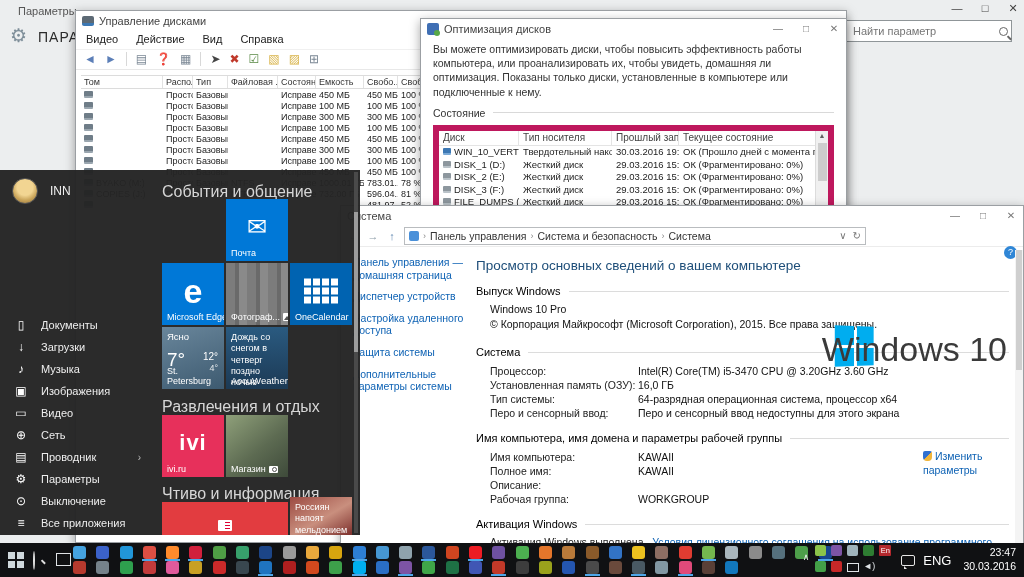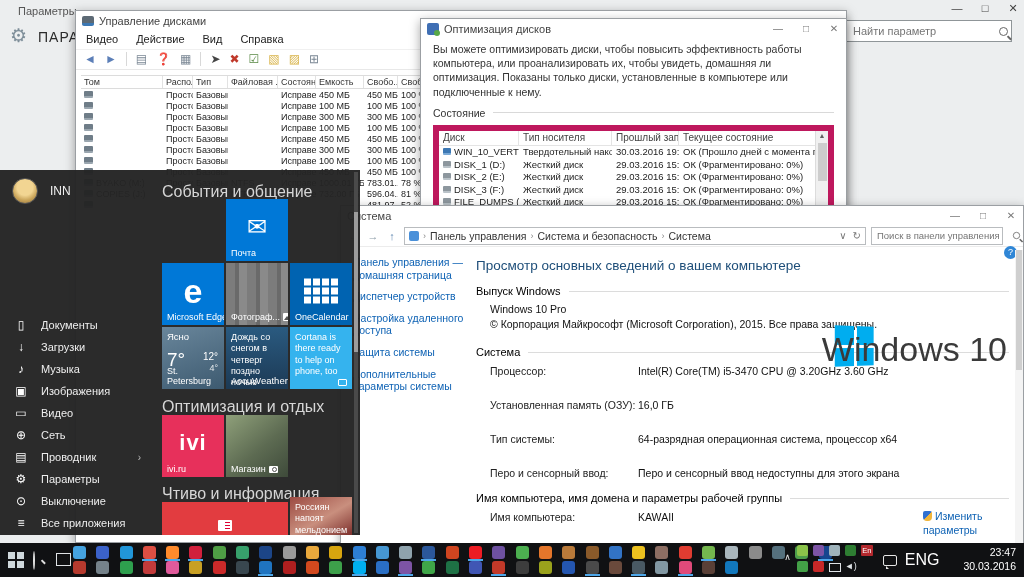--- a/index.html
+++ b/index.html
@@ -78,21 +78,21 @@
   .help-btn { position:absolute; right:6px; top:40px; width:13px; height:13px; border-radius:50%; background:#2f86d6; color:#fff; font-size:9px; text-align:center; line-height:13px; }
   .sys-body { position:absolute; top:44px; bottom:0; left:0; right:8px; }
   .sys-side { position:absolute; left:0; top:4px; width:128px; padding:2px 4px 0 12px; font-size:10.5px; line-height:1.2; }
   .sys-side .slink { color:#0e62b4; margin-bottom:9px; cursor:pointer; }
   .see-also { position:absolute; left:12px; top:322px; font-size:10px; color:#333; }
   .sys-main { position:absolute; left:135px; right:0; top:0; padding:8px 6px 0 0; }
   .sys-h1 { font-size:13.5px; color:#1e4e79; margin-bottom:12px; }
   .cp-sect { display:flex; align-items:center; gap:8px; font-size:11px; color:#000; margin:10px 0 6px; }
   .cp-sect::after { content:""; flex:1; height:1px; background:#dcdcdc; }
   .cp-line { font-size:10.5px; margin:3px 0 3px 14px; color:#111; }
-  .kv { display:grid; grid-template-columns:148px 1fr; font-size:10.5px; margin:0 0 0 14px; row-gap:20px; }
+  .kv { display:grid; grid-template-columns:148px 1fr; font-size:10.5px; margin:0 0 0 14px; row-gap:0; }
   .kv .k { color:#222; padding:1px 0; }
   .kv .v { color:#111; padding:1px 0; }
   .link { color:#0e62b4; cursor:pointer; }
   .shield { display:inline-block; width:9px; height:10px; border-radius:2px 2px 4px 4px; background:linear-gradient(135deg,#2f6fd0 50%,#f0b53a 50%); margin-right:3px; vertical-align:-1px; }
   .chg-link { position:absolute; right:14px; font-size:10.5px; color:#0e62b4; text-align:left; width:72px; line-height:1.3; }
   .winflag { position:absolute; right:140px; top:76px; width:40px; height:40px; display:grid; grid-template-columns:1fr 1fr; grid-template-rows:1fr 1fr; gap:3px; transform:perspective(120px) rotateY(14deg); }
   .winflag i { background:#00adef; }
   .win10-text { position:absolute; right:8px; top:80px; font-size:34px; color:#3a3a3a; }
   .sys-scroll { position:absolute; right:0px; top:44px; bottom:0; width:8px; background:#f4f4f4; }
   .sys-scroll .thumb { position:absolute; top:0; left:1px; width:6px; height:120px; background:#cfcfcf; }
@@ -147,21 +147,21 @@
   .tb-icon.active::after { content:""; position:absolute; left:-1px; right:-1px; bottom:-2px; height:2px; background:#4da6e8; }
   .tray { position:absolute; right:0; top:0; height:34px; display:flex; align-items:center; }
   .tray-chevron { color:#e8e8e8; font-size:9px; margin-right:6px; margin-top:-6px; }
   .tray-grid { display:grid; grid-template-columns:repeat(5,14px); grid-auto-rows:14px; gap:2px 2px; margin-right:8px; }
   .tray-ico { width:11px; height:11px; border-radius:2px; }
   .en-badge { width:12px; height:11px; background:#b3282d; color:#fff; font-size:7.5px; text-align:center; line-height:11px; border-radius:1px; }
   .net-ico { width:12px; height:9px; border:1.5px solid #dfe3e6; margin-top:2px; }
   .vol-ico { color:#dfe3e6; font-size:9px; }
   .msg-ico { width:14px; height:11px; border:1.5px solid #e6e6e6; border-radius:2px; position:relative; margin-right:8px; }
   .msg-ico::after { content:""; position:absolute; left:2px; bottom:-4px; border-left:3px solid transparent; border-right:3px solid #e6e6e6; border-bottom:3px solid transparent; transform:rotate(180deg); }
-  .tb-lang { font-size:16px; color:#fff; margin-right:24px; }
+  .tb-lang { font-size:13px; color:#fff; margin-right:12px; }
   .tb-clock { text-align:right; font-size:10.5px; line-height:1.3; margin-right:8px; color:#fff; }
 </style>
 </head>
 <body>
 
 <div id="screen">
 
   <div id="settings-bg">
     <div class="set-title">Параметры</div>
     <div class="set-controls">
@@ -631,24 +631,20 @@
             <span class="crumb-sep">›</span>
             <span>Система и безопасность</span>
             <span class="crumb-sep">›</span>
             <span>Система</span>
           </span>
         <span class="crumb-right">
           <span>∨</span>
           <span>↻</span>
         </span>
       </div>
-      <div class="cp-search">
-        <input placeholder="Поиск в панели управления" style="">
-        <span class="mag"></span>
-      </div>
     </div>
     <div class="help-btn">?</div>
     <div class="sys-body">
       <div class="sys-side">
           <div class="slink">Панель управления — домашняя страница</div>
           <div class="slink">Диспетчер устройств</div>
           <div class="slink">Настройка удаленного доступа</div>
           <div class="slink">Защита системы</div>
           <div class="slink">Дополнительные параметры системы</div>
         </div>
@@ -747,28 +743,22 @@
       <div class="w-cond">Ясно</div>
       <div class="w-temp">7°</div>
       <div class="w-hi">12°</div>
       <div class="w-lo">4°</div>
       <div class="w-city">St. Petersburg</div>
     </div>
     <div class="tile" style="left:226px; top:157px; background:linear-gradient(180deg,#2a5a80,#1c3a55);">
       <div class="small-text">Дождь со снегом в четверг поздно ночью</div>
       <div class="tlabel" style="font-size:9.5px">AccuWeather</div>
     </div>
-    <div class="tile" style="left:290px; top:157px; background:#35b3ee;">
-      <div class="small-text">Cortana is there ready to help on phone, too</div>
-      <div class="tlabel" style="left:auto; right:5px;">
-          <span style="display:inline-block;width:9px;height:7px;border:1px solid #fff;border-radius:1px;"></span>
-        </div>
-    </div>
-
-    <div class="sm-group" style="left:162px; top:228px;">Оптимизация и отдых</div>
+
+    <div class="sm-group" style="left:162px; top:228px;">Развлечения и отдых</div>
 
     <div class="tile" style="left:162px; top:245px; background:#e7305b;">
       <div class="center-ico ivi-logo">ivi</div>
       <div class="tlabel">ivi.ru</div>
     </div>
     <div class="tile" style="left:226px; top:245px; background:linear-gradient(140deg,#8fa07a,#5d6b52 55%,#3e4a3a);">
       <div class="tlabel">
           <span>Магазин</span>
           <span class="cam-badge"></span>
         </div>

